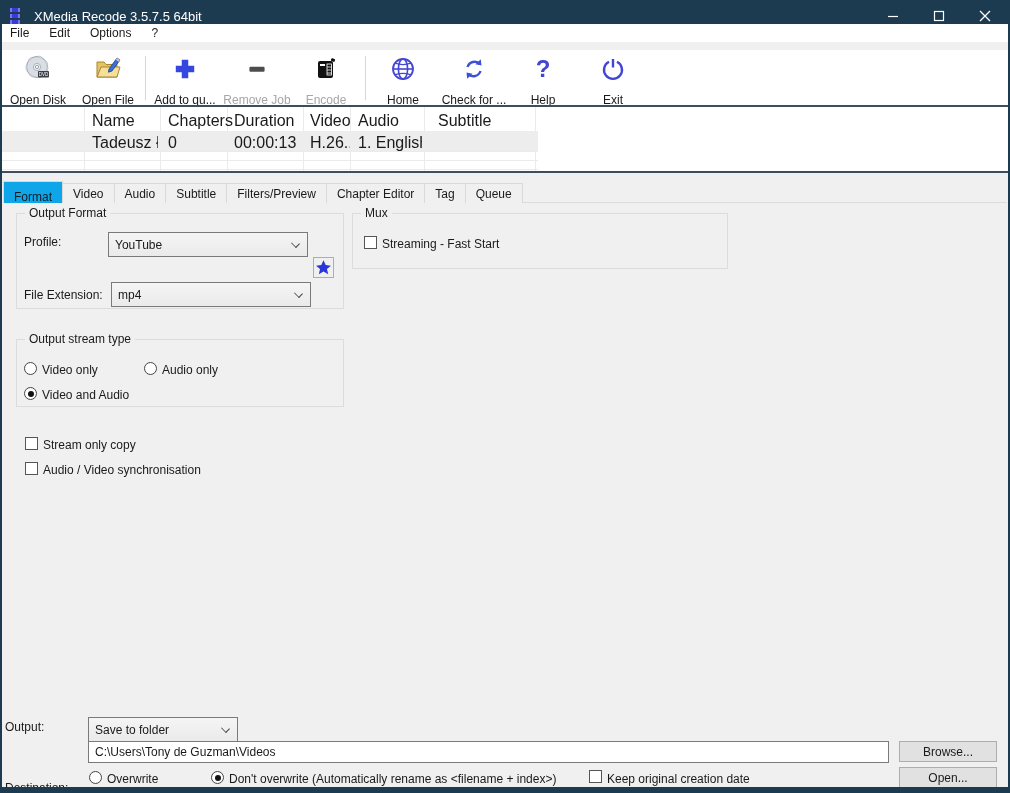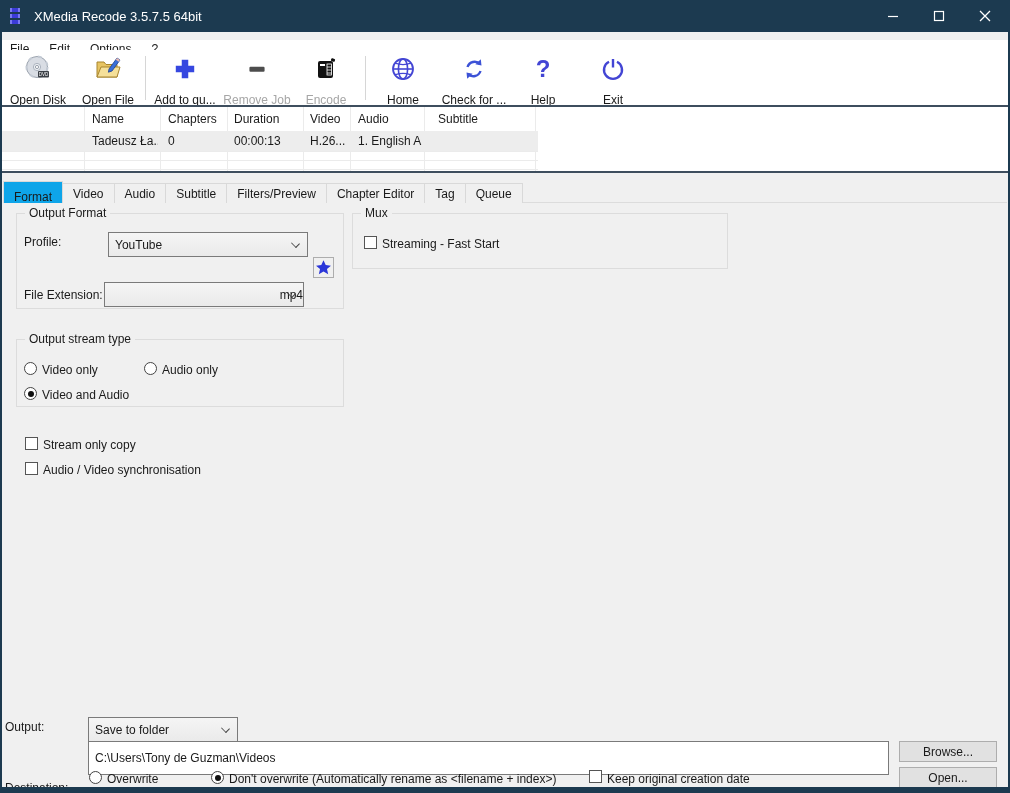--- a/index.html
+++ b/index.html
@@ -12,36 +12,36 @@
 
   
   .titlebar { position:absolute; left:0; top:0; width:1010px; height:32px; background:#1c3a50; color:#fff; display:flex; align-items:center; }
   .titlebar .title { font-size:13px; margin-left:8px; }
   .app-icon { width:16px; height:18px; margin-left:10px; display:flex; flex-direction:column; justify-content:center; gap:2px; }
   .app-icon i { display:block; width:10px; height:4px; background:#3b3bd8; border-left:2px solid #7a7af0; border-right:2px solid #7a7af0; }
   .win-controls { position:absolute; right:2px; top:0; height:32px; display:flex; }
   .win-btn { width:46px; height:32px; display:flex; align-items:center; justify-content:center; color:#fff; font-size:13px; }
 
   
-  .menubar { position:absolute; left:2px; top:40px; width:1006px; height:18px; background:#fff; display:flex; align-items:center; font-size:12px; color:#1a1a1a; }
+  .menubar { position:absolute; left:2px; top:24px; width:1006px; height:18px; background:#fff; display:flex; align-items:center; font-size:12px; color:#1a1a1a; }
   .menubar span { padding:0 10px; }
   .menubar span:first-child { padding-left:8px; }
 
   
   .toolbar { position:absolute; left:2px; top:50px; width:1006px; height:55px; background:#fff; }
   .tb-item { position:absolute; top:4px; height:48px; text-align:center; font-size:12px; color:#1a1a1a; }
   .tb-item .ic { height:30px; display:flex; align-items:center; justify-content:center; }
   .tb-item .lb { margin-top:9px; white-space:nowrap; }
   .tb-item.disabled .lb { color:#a6a6a6; }
   .tb-sep { position:absolute; top:6px; width:1px; height:44px; background:#d6d6d6; }
   .qmark { font-size:24px; font-weight:bold; color:#4345d4; line-height:26px; }
 
   
   .filelist { position:absolute; left:0; top:105px; width:1010px; height:68px; background:#fff; border:2px solid #3e4e5e; }
-  .fl-inner { position:relative; width:100%; height:100%; font-size:12px; color:#1a1a1a; }
+  .fl-inner { position:relative; width:100%; height:100%; font-size:16px; color:#1a1a1a; }
   .vline { position:absolute; top:0; width:1px; height:64px; background:#ebebeb; }
   .hline { position:absolute; left:0; width:536px; height:1px; background:#ebebeb; }
   .hline.full { background:#e3e3e3; }
   .fl-head span, .fl-row span { position:absolute; white-space:nowrap; overflow:hidden; }
   .fl-head span { top:5px; }
   .fl-row { position:absolute; left:0; top:24px; width:536px; height:20px; background:#ededed; }
   .fl-row span { top:3px; }
 
   
   .tabstrip { position:absolute; left:3px; top:181px; height:22px; display:flex; align-items:flex-end; z-index:5; }
@@ -51,21 +51,21 @@
 
   
   .group { position:absolute; border:1px solid #dcdcdc; }
   .group .gtitle { position:absolute; top:-8px; left:8px; background:#f0f0f0; padding:0 4px; font-size:12px; color:#1a1a1a; white-space:nowrap; }
   .lbl { position:absolute; font-size:12px; color:#1a1a1a; white-space:nowrap; }
 
   
   .combo { position:absolute; height:25px; background:linear-gradient(#f5f5f5,#eaeaea); border:1px solid #7a7a7a; font-size:12px; color:#1a1a1a; display:flex; align-items:center; padding-left:6px; }
   .combo .chev { position:absolute; right:7px; top:7px; width:8px; height:8px; }
   .chev::before { content:""; position:absolute; left:0; top:0; width:6px; height:6px; border-right:1.4px solid #444; border-bottom:1.4px solid #444; transform:rotate(45deg) scale(1,0.8); }
-  .textbox { position:absolute; height:34px; background:#fff; border:1px solid #7a7a7a; font-size:12px; color:#1a1a1a; display:flex; align-items:center; padding-left:6px; white-space:nowrap; overflow:hidden; }
+  .textbox { position:absolute; height:22px; background:#fff; border:1px solid #7a7a7a; font-size:12px; color:#1a1a1a; display:flex; align-items:center; padding-left:6px; white-space:nowrap; overflow:hidden; }
   .btn { position:absolute; height:21px; background:#e1e1e1; border:1px solid #adadad; font-size:12px; color:#1a1a1a; display:flex; align-items:center; justify-content:center; }
   .checkbox { position:absolute; width:13px; height:13px; background:#fff; border:1px solid #555; }
   .radio { position:absolute; width:13px; height:13px; background:#fff; border:1px solid #444; border-radius:50%; }
   .radio.on::after { content:""; position:absolute; left:2.5px; top:2.5px; width:6px; height:6px; background:#111; border-radius:50%; }
   .starbtn { position:absolute; width:21px; height:21px; background:#f0f0f0; border:1px solid #adadad; display:flex; align-items:center; justify-content:center; }
 
   
   .bottombar { position:absolute; left:0; top:710px; width:1010px; height:78px; }
 </style>
 </head>
@@ -254,21 +254,21 @@
     <div class="combo" style="left:105px;top:29px;width:200px;">
       <span>YouTube</span>
       <span class="chev"></span>
     </div>
     <div class="starbtn" style="left:310px;top:54px;">
       <svg width="17" height="17" viewBox="0 0 20 20">
           <path d="M10 1.5 L12.6 7.2 L18.8 7.8 L14.1 11.9 L15.5 18 L10 14.8 L4.5 18 L5.9 11.9 L1.2 7.8 L7.4 7.2 Z" fill="#2b36d8"></path>
         </svg>
     </div>
     <div class="lbl" style="left:21px;top:85px;">File Extension:</div>
-    <div class="combo" style="left:101px;top:79px;width:200px;justify-content:flex-end;">
+    <div class="combo" style="left:108px;top:79px;width:200px;">
       <span>mp4</span>
       <span class="chev"></span>
     </div>
 
     <div class="group" style="left:349px;top:10px;width:376px;height:56px;">
       <span class="gtitle">Mux</span>
     </div>
     <div class="checkbox" style="left:361px;top:33px;"></div>
     <div class="lbl" style="left:379px;top:34px;">Streaming - Fast Start</div>
 

